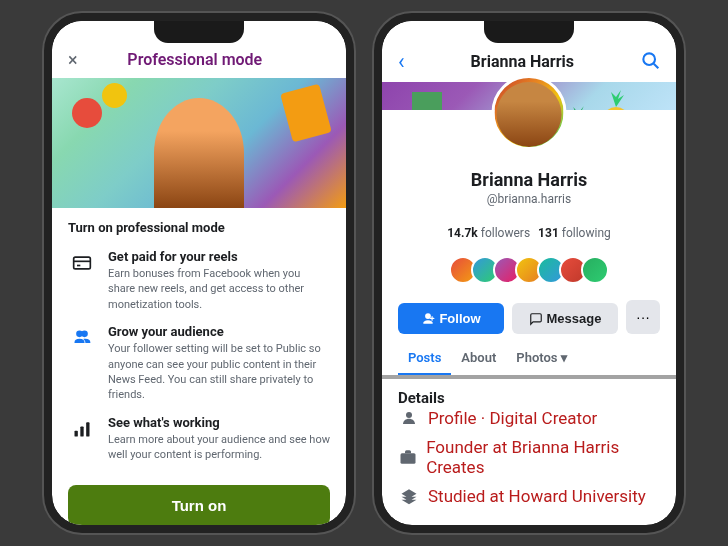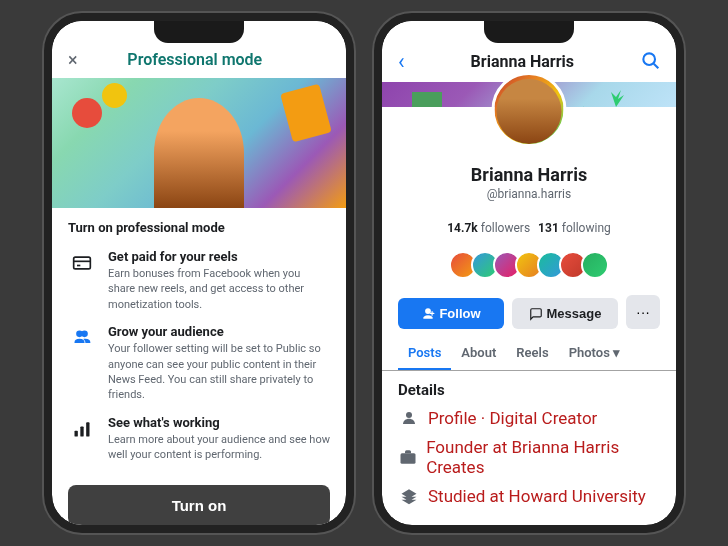--- a/index.html
+++ b/index.html
@@ -58,21 +58,21 @@
       display: flex;
       align-items: center;
       justify-content: space-between;
       padding: 28px 16px 8px;
       background: #fff;
     }
 
     .header-title {
       font-size: 16px;
       font-weight: 600;
-      color: #0f766e;
+      color: #701a75;
       text-align: center;
     }
 
     .close-icon {
       font-size: 18px;
       color: #606770;
       cursor: pointer;
     }
 
     .hero-image {
@@ -168,21 +168,21 @@
 
     .feature-text p {
       font-size: 11px;
       color: #606770;
       line-height: 1.4;
     }
 
     .btn-turn-on {
       width: 100%;
       padding: 12px;
-      background: #404040;
+      background: #4d7c0f;
       color: #fff;
       border: none;
       border-radius: 8px;
       font-size: 15px;
       font-weight: 600;
       cursor: pointer;
       margin-top: 10px;
       margin-bottom: 8px;
     }
 
@@ -336,21 +336,21 @@
       border-radius: 6px;
       cursor: pointer;
       display: flex;
       align-items: center;
       justify-content: center;
       font-size: 14px;
     }
 
     .profile-tabs {
       display: flex;
-      border-bottom: 1px solid #a3a3a3;
+      border-bottom: 4px solid #a3a3a3;
       padding: 0 16px;
     }
 
     .profile-tab {
       padding: 8px 10px;
       font-size: 13px;
       font-weight: 600;
       color: #606770;
       cursor: pointer;
       border-bottom: 2px solid transparent;
@@ -362,21 +362,21 @@
     }
 
     .details-section {
       padding: 10px 16px;
     }
 
     .details-title {
       font-size: 15px;
       font-weight: 700;
       color: #1c1e21;
-      margin-bottom: 8px;
+      margin-bottom: 0;
     }
 
     .detail-item {
       display: flex;
       align-items: center;
       gap: 8px;
       margin-bottom: 8px;
     }
 
     .detail-icon {
@@ -549,21 +549,20 @@
             <path d="M21 15a2 2 0 0 1-2 2H7l-4 4V5a2 2 0 0 1 2-2h14a2 2 0 0 1 2 2z"></path>
           </svg>
         <span>Message</span>
       </button>
       <button class="btn-more">···</button>
     </div>
 
     <div class="profile-tabs">
       <div class="profile-tab active">Posts</div>
       <div class="profile-tab">About</div>
-      <div class="profile-tab">Reels</div>
       <div class="profile-tab">Photos ▾</div>
     </div>
 
     <div class="details-section">
       <div class="details-title">Details</div>
 
       <div class="detail-item">
         <div class="detail-icon">
           <svg width="18" height="18" viewBox="0 0 24 24" fill="#606770">
               <circle cx="12" cy="8" r="4"></circle>

